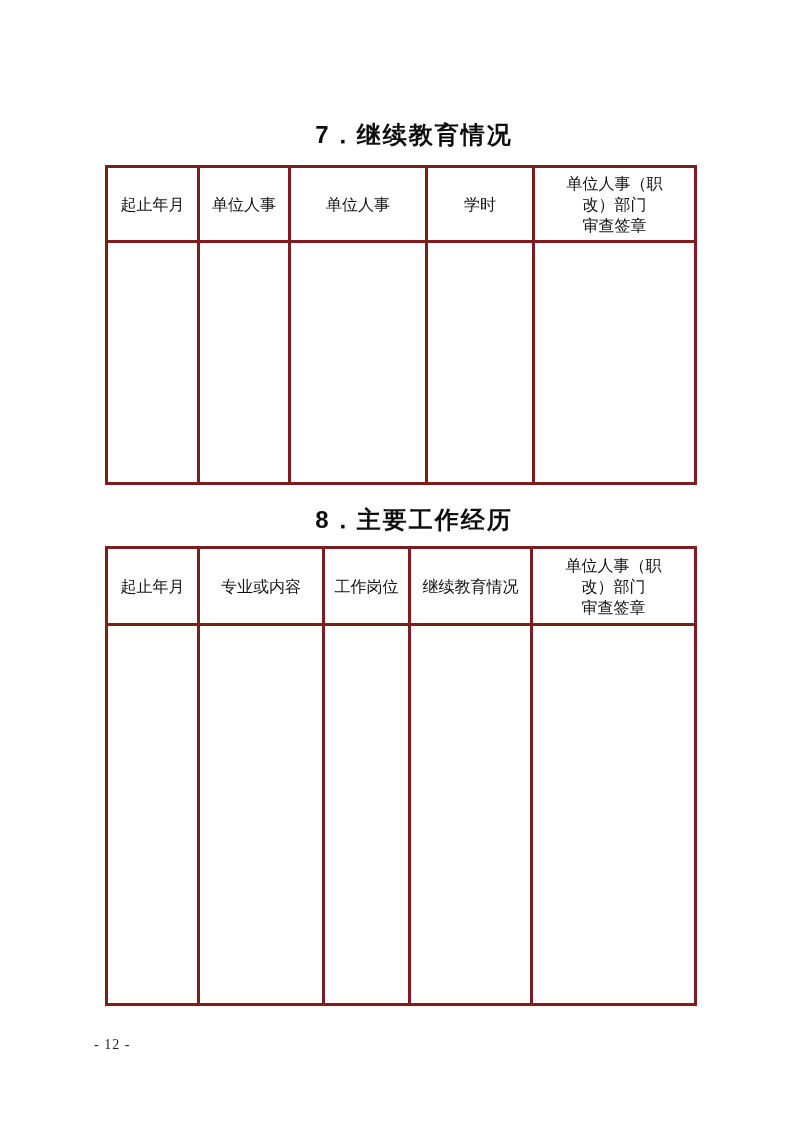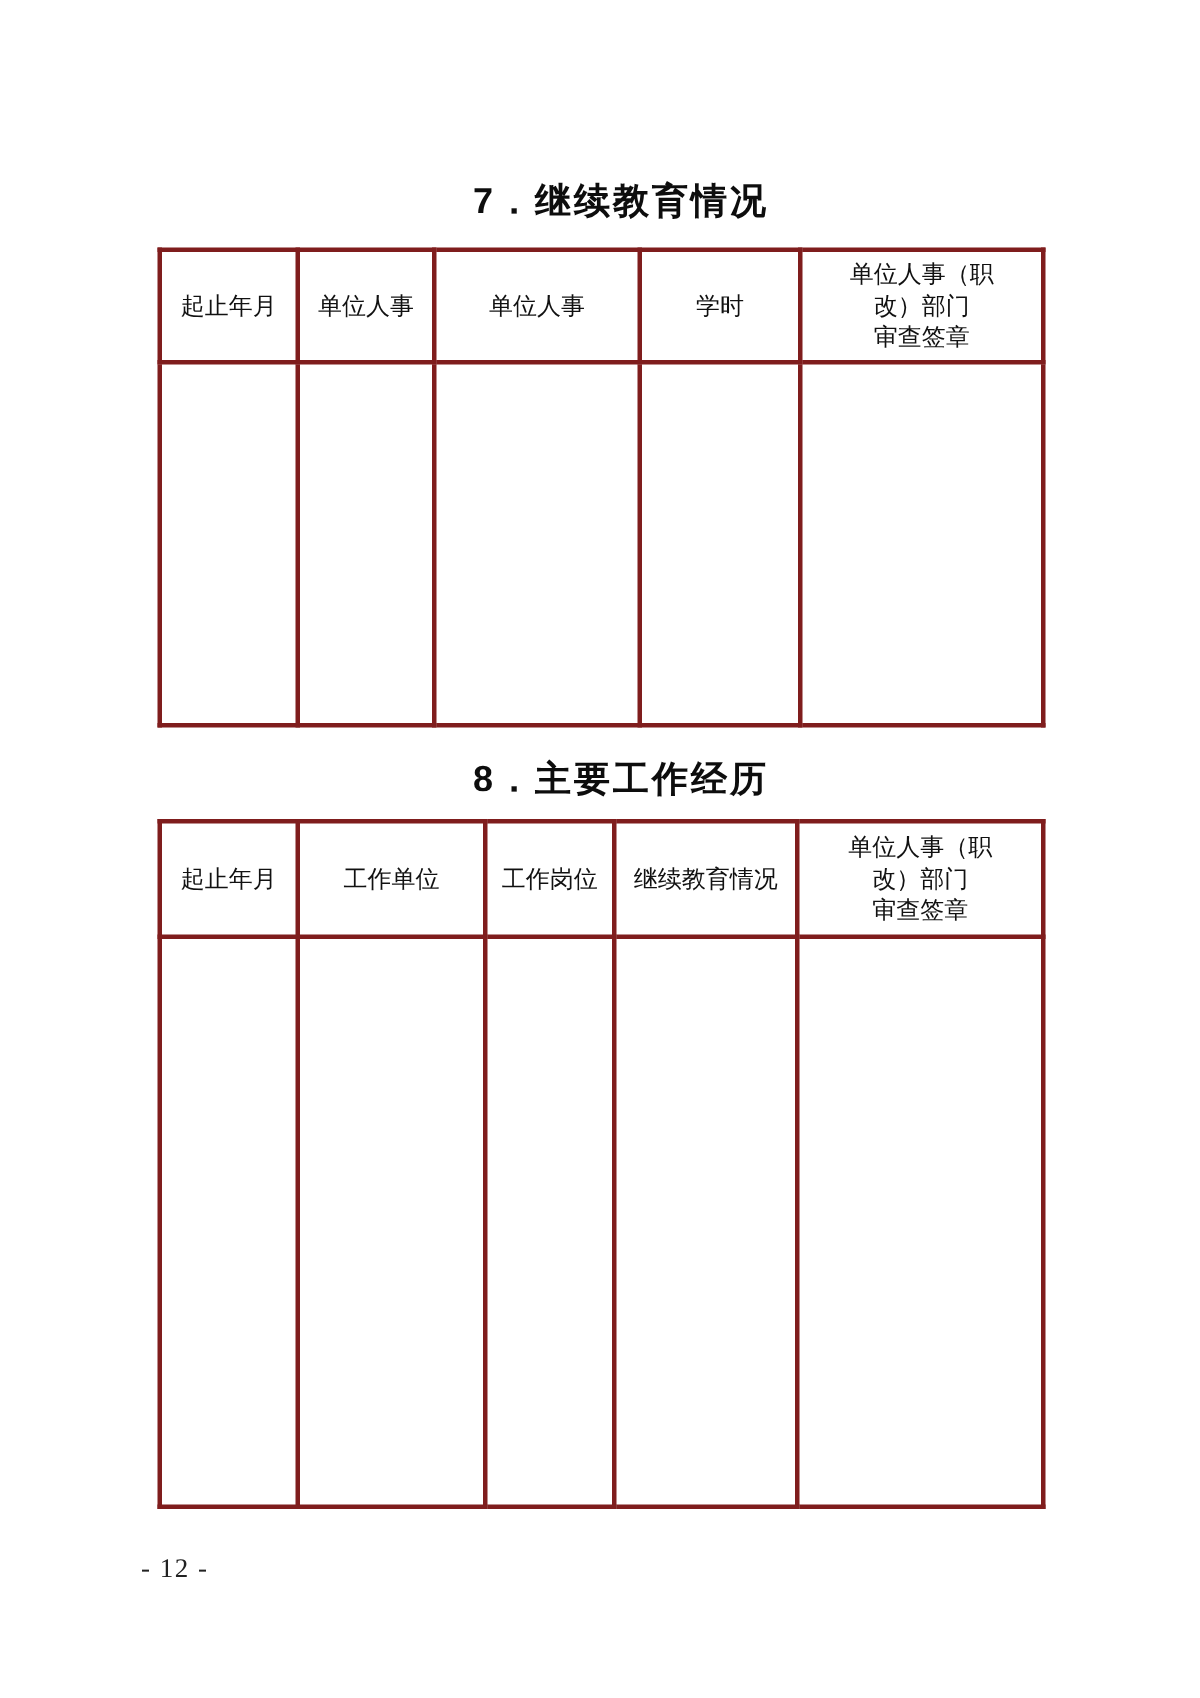--- a/index.html
+++ b/index.html
@@ -55,21 +55,21 @@
 
   #table-1 thead tr { height: 75px; }
   #table-1 tbody tr { height: 242px; }
   #table-2 thead tr { height: 77px; }
   #table-2 tbody tr { height: 380px; }
 
   .page-number {
     position: absolute;
     left: 94px;
     top: 1035px;
-    font-size: 18px;
+    font-size: 14px;
     line-height: 20px;
     letter-spacing: 1px;
     color: #222222;
     font-family: "Liberation Serif", "DejaVu Serif", serif;
   }
 </style>
 </head>
 <body>
 
 <div class="page">
@@ -112,21 +112,21 @@
     <colgroup>
       <col style="width:92px">
       <col style="width:125px">
       <col style="width:86px">
       <col style="width:122px">
       <col style="width:164px">
     </colgroup>
     <thead>
       <tr>
         <th>起止年月</th>
-        <th>工作单位</th>
+        <th>专业或内容</th>
         <th>工作岗位</th>
         <th>继续教育情况</th>
         <th class="wrap-cell">单位人事（职
 改）部门
 审查签章</th>
       </tr>
     </thead>
     <tbody>
       <tr>
         <td></td>

